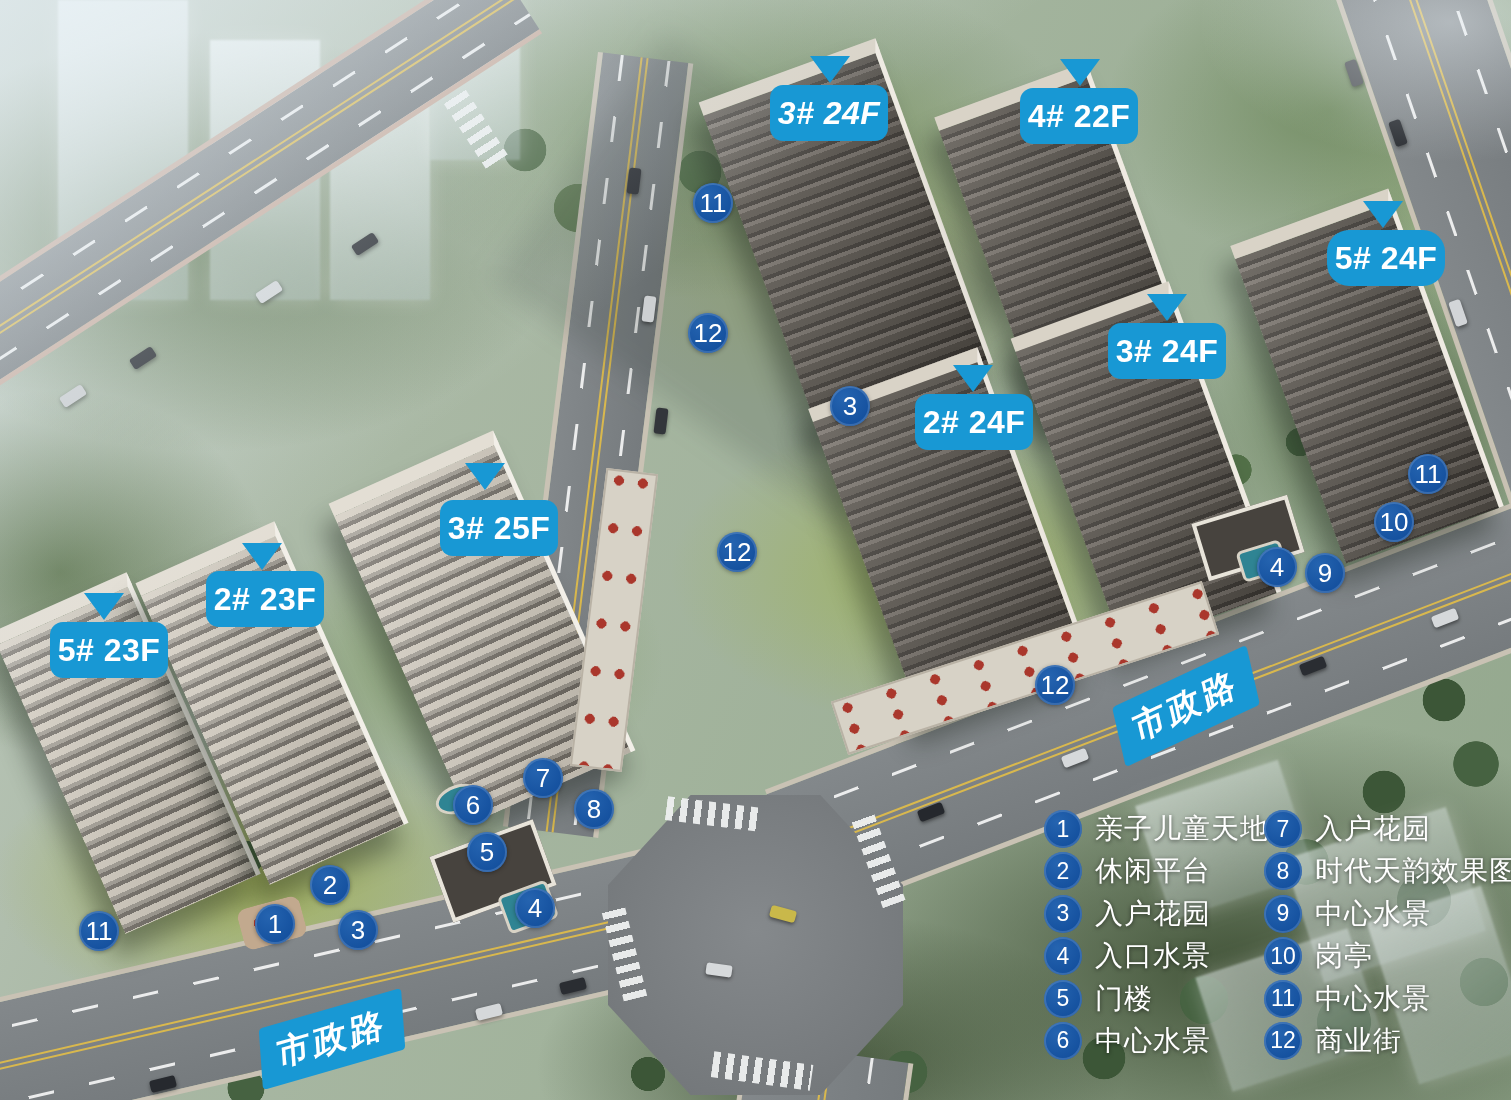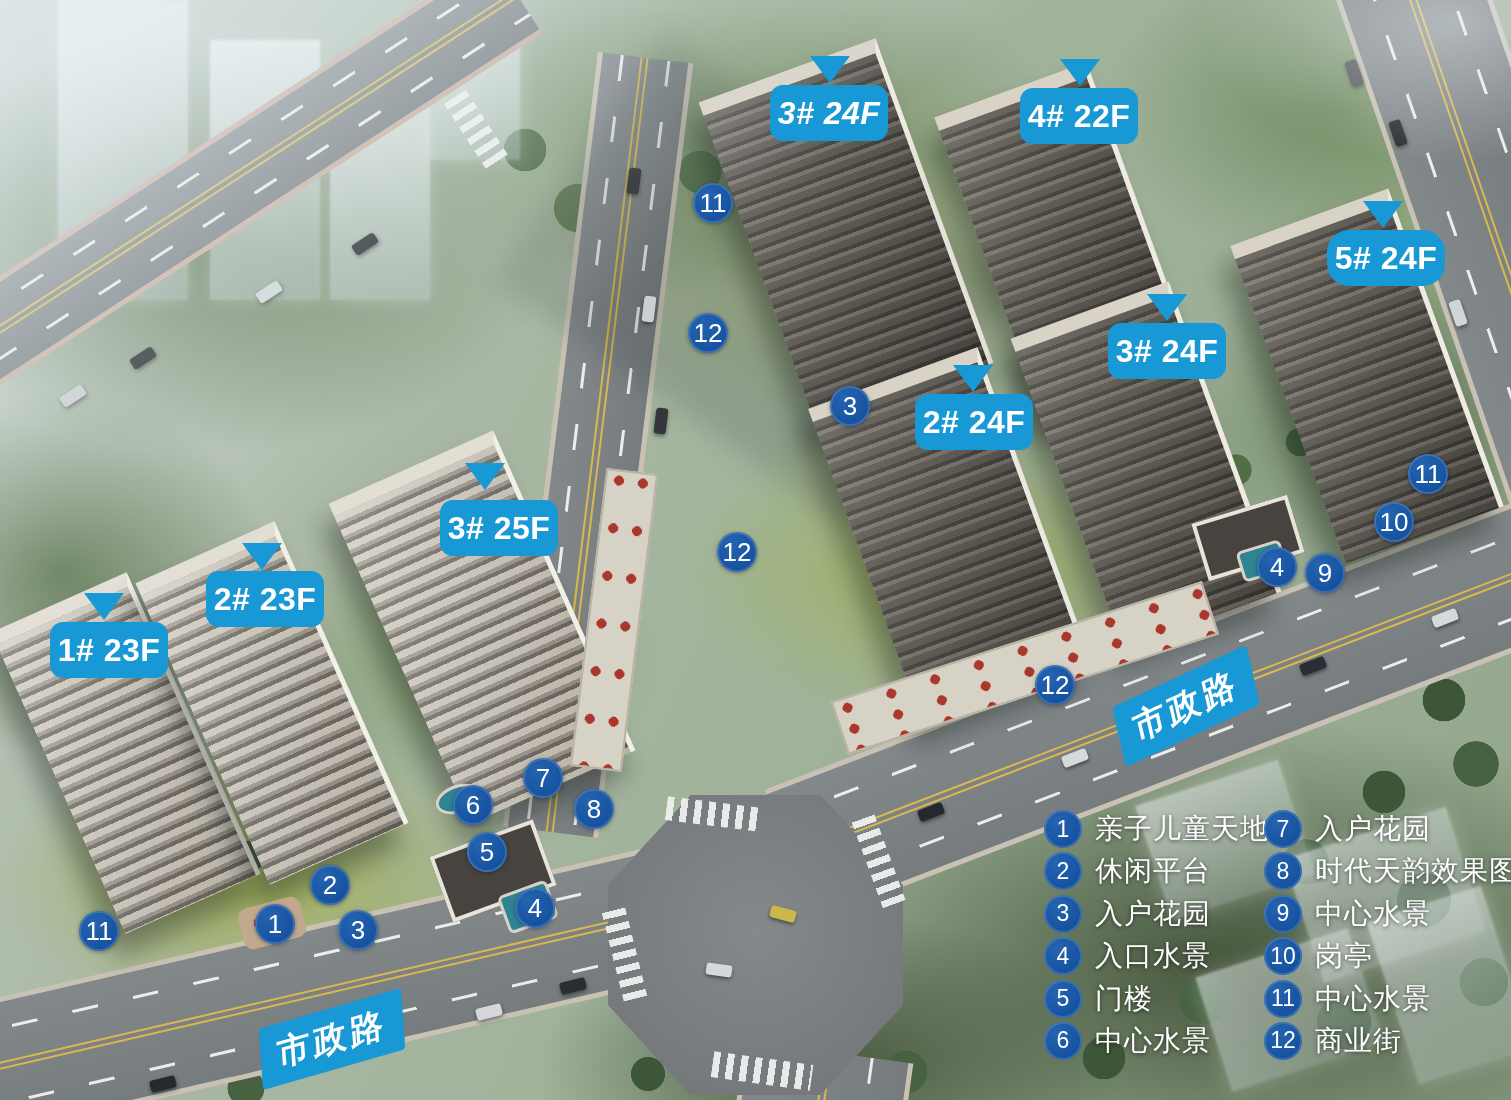--- a/index.html
+++ b/index.html
@@ -314,21 +314,21 @@
       <div class="bld-label" style="left: 1327px; top: 230px; border-radius: 22px;">5# 24F</div>
 
       <div class="bld-label" style="left: 1108px; top: 323px;">3# 24F</div>
 
       <div class="bld-label" style="left: 915px; top: 394px;">2# 24F</div>
 
       <div class="bld-label" style="left: 428px; top: 500px; margin-left: 12px;">3# 25F</div>
 
       <div class="bld-label" style="left: 206px; top: 571px;">2# 23F</div>
 
-      <div class="bld-label" style="left: 50px; top: 622px;">1# 23F</div>
+      <div class="bld-label" style="left: 50px; top: 622px;">5# 23F</div>
     </div>
 
   <div class="overlay">
 
       <div class="marker" style="left: 713px; top: 203px;">11</div>
 
       <div class="marker" style="left: 708px; top: 333px;">12</div>
 
       <div class="marker" style="left: 850px; top: 406px;">3</div>
 

